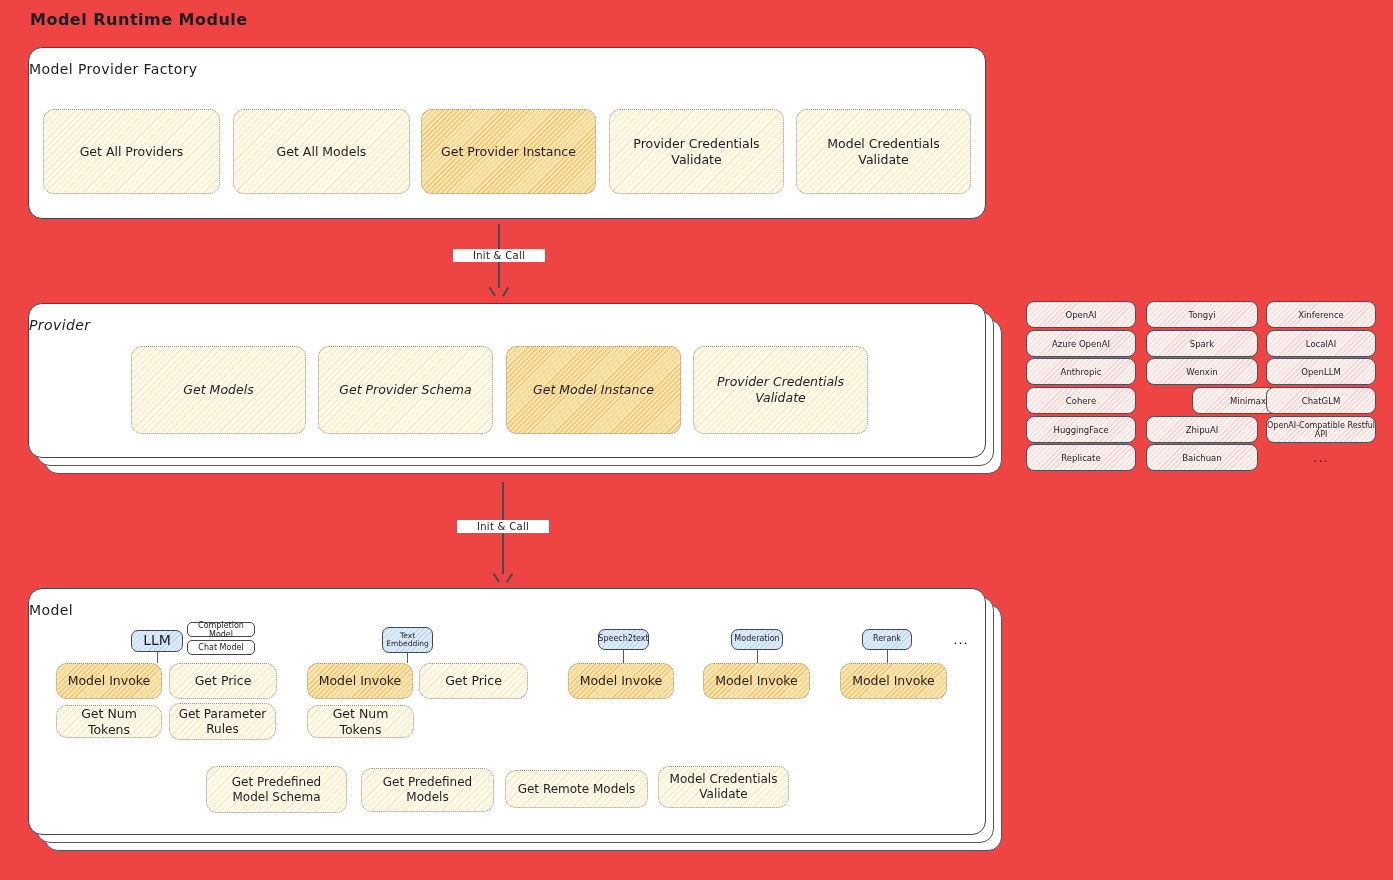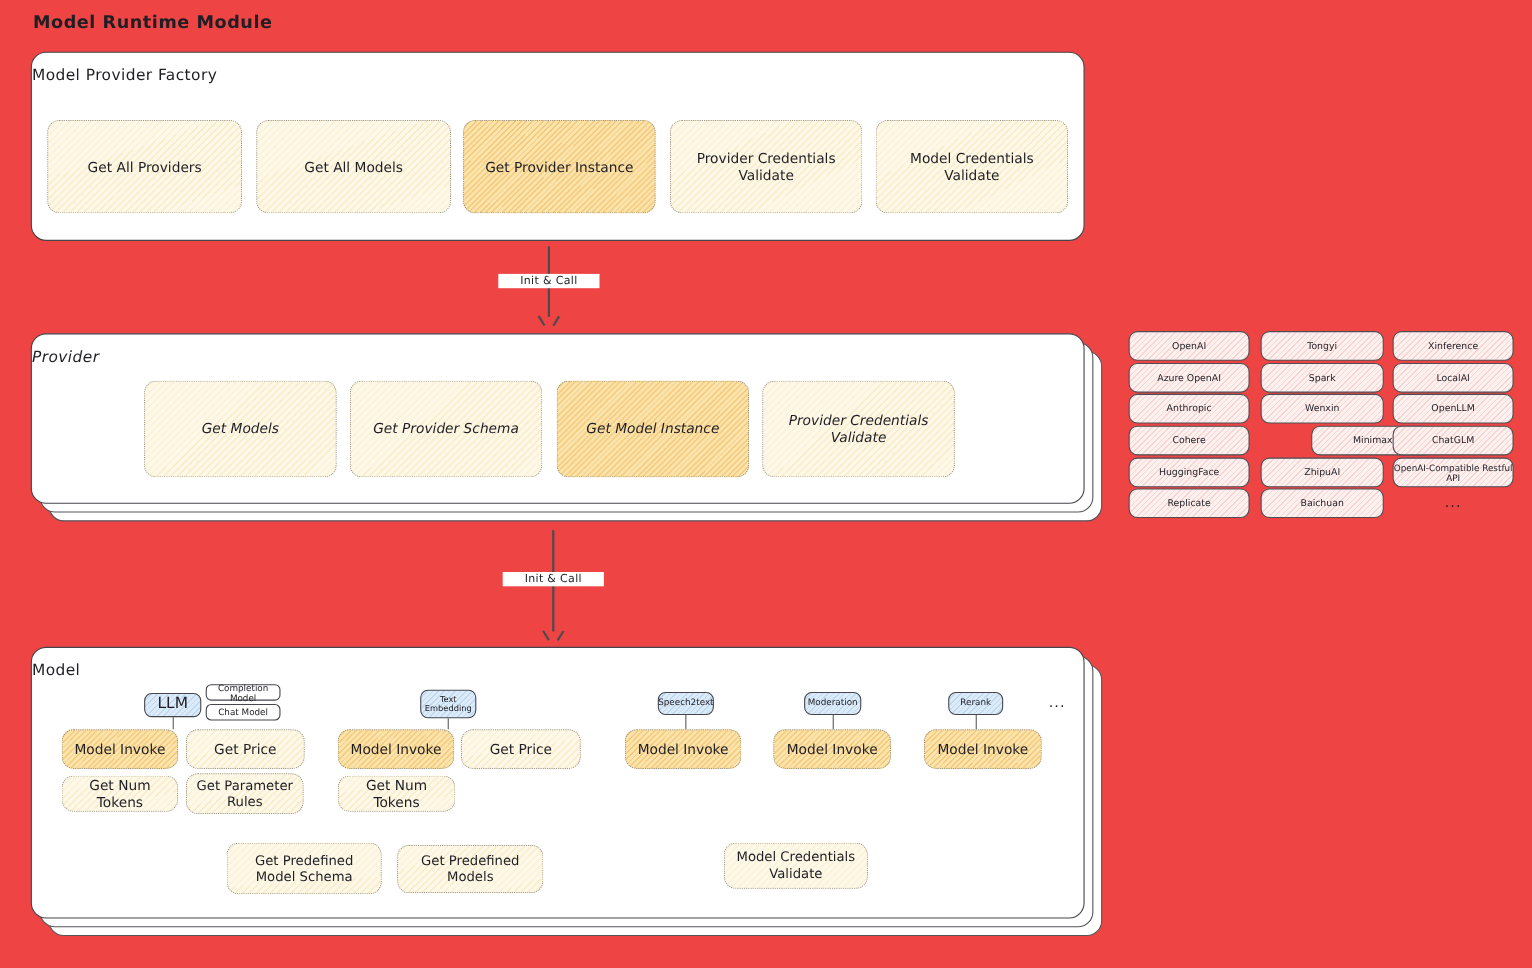--- a/index.html
+++ b/index.html
@@ -124,16 +124,17 @@
     <div class="node hatch-o" style="left:539px; top:74px; width:106px; height:36px;">Model Invoke</div>
     <div class="node hatch-o" style="left:674px; top:74px; width:107px; height:36px;">Model Invoke</div>
     <div class="node hatch-o" style="left:811px; top:74px; width:107px; height:36px;">Model Invoke</div>
 
     <div class="node hatch-y" style="left:27px; top:116px; width:106px; height:33px;">Get Num Tokens</div>
     <div class="node hatch-y" style="left:140px; top:114px; width:107px; height:37px; font-size:12px;">Get Parameter Rules</div>
     <div class="node hatch-y" style="left:278px; top:116px; width:107px; height:33px;">Get Num Tokens</div>
 
     <div class="node hatch-y" style="left:177px; top:177px; width:141px; height:47px; font-size:12px;border-radius:11px;">Get Predefined Model Schema</div>
     <div class="node hatch-y" style="left:332px; top:179px; width:133px; height:44px; font-size:12px;">Get Predefined Models</div>
+    <div class="node hatch-y" style="left:476px; top:181px; width:143px; height:38px; font-size:12px;">Get Remote Models</div>
     <div class="node hatch-y" style="left:629px; top:177px; width:131px; height:42px; font-size:12px;">Model Credentials Validate</div>
   </div>
 
 </div>
 
 </body></html>

